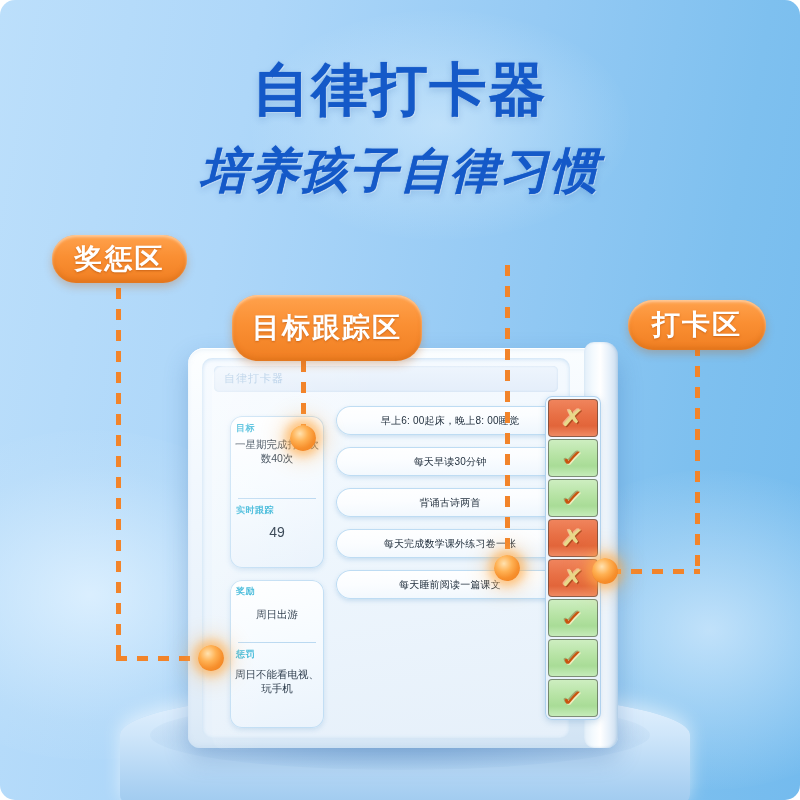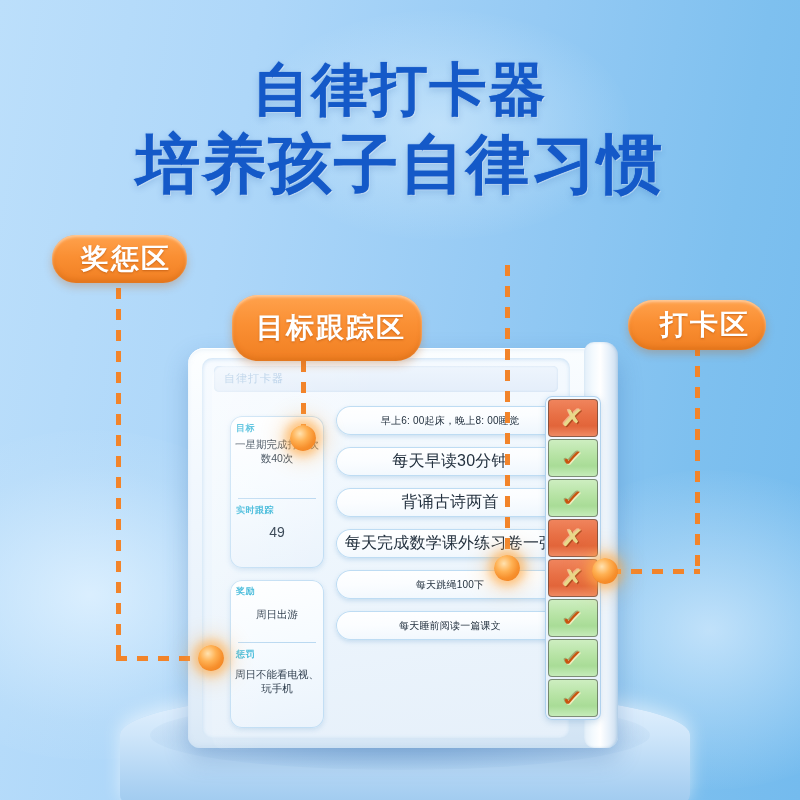--- a/index.html
+++ b/index.html
@@ -12,20 +12,21 @@
     overflow: hidden;
     font-family: "Liberation Sans", "DejaVu Sans", sans-serif;
   }
 
   #stage {
     position: relative;
     width: 800px;
     height: 800px;
     background: linear-gradient(100deg, #bcdffb 0%, #aed7f9 28%, #95caf4 58%, #7ec0ef 82%, #74bbee 100%);
     overflow: hidden;
+    border-radius: 15px;
   }
 
   
   .bg-glow {
     position: absolute;
     border-radius: 50%;
     pointer-events: none;
   }
   .bg-glow.g1 {
     left: -120px; top: 430px; width: 420px; height: 330px;
@@ -50,28 +51,28 @@
     line-height: 1.18;
     font-weight: bold;
     color: #1459c8;
     letter-spacing: 2px;
     text-shadow:
       0 0 1px #1459c8,
       1px 1px 0 rgba(255,255,255,0.45),
       0 3px 7px rgba(30,85,170,0.22);
   }
   .headline .l1 { font-size: 57px; display: block; }
-  .headline .l2 { font-size: 64px; display: block; margin-top: 4px; }
+  .headline .l2 { font-size: 48px; display: block; margin-top: 20px; font-style: italic; }
 
   
   .pill {
     position: absolute;
     display: flex;
     align-items: center;
-    justify-content: flex-end;
+    justify-content: center;
     box-sizing: border-box;
     border-radius: 26px;
     padding: 0 16px;
     color: #ffffff;
     font-weight: bold;
     font-size: 28px;
     letter-spacing: 2px;
     background: linear-gradient(180deg, #ffa24d 0%, #fa8f33 45%, #f07f22 100%);
     box-shadow:
       inset 0 2px 3px rgba(255,212,170,0.85),
@@ -253,21 +254,21 @@
   }
   .task {
     position: relative;
     box-sizing: border-box;
     height: 29px;
     margin-bottom: 12px;
     border-radius: 15px;
     display: flex;
     align-items: center;
     justify-content: center;
-    font-size: 16px;
+    font-size: 10px;
     color: #23313f;
     letter-spacing: 0.2px;
     white-space: nowrap;
     background: linear-gradient(178deg, #ffffff 0%, #fbfdff 42%, #eef6fd 100%);
     box-shadow:
       0 2px 4px rgba(95,155,205,0.26),
       inset 0 0 0 1px rgba(186,218,242,0.95),
       inset 0 1px 0 rgba(255,255,255,1);
   }
   .task:nth-child(1) { font-size: 10px; }
@@ -415,23 +416,20 @@
         <div class="task">
             <span>每天早读30分钟</span>
           </div>
         <div class="task">
             <span>背诵古诗两首</span>
           </div>
         <div class="task">
             <span>每天完成数学课外练习卷一张</span>
           </div>
         <div class="task">
-            <span>每天跳绳100下</span>
-          </div>
-        <div class="task">
             <span>每天睡前阅读一篇课文</span>
           </div>
       </div>
 
       <div class="device-gloss"></div>
     </div>
 
     <div class="checkin-col">
       <div class="chip no">
           <span class="mark">✗</span>

